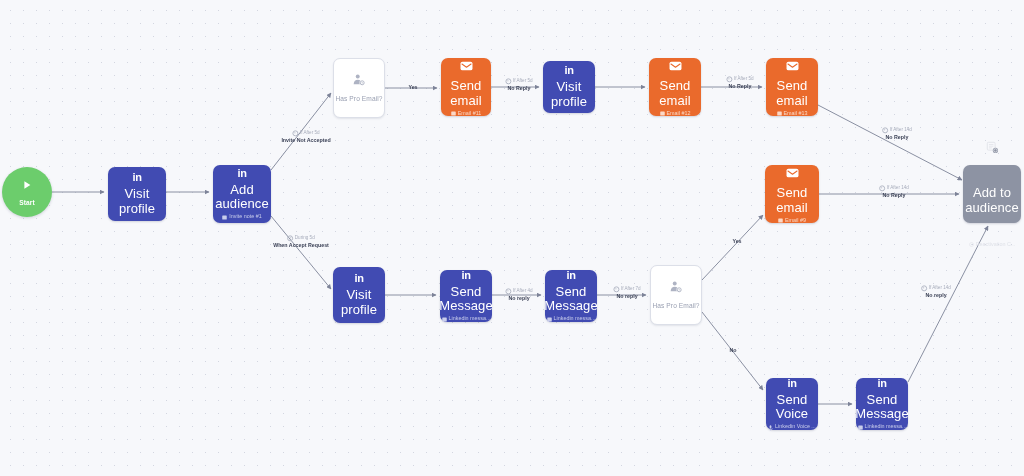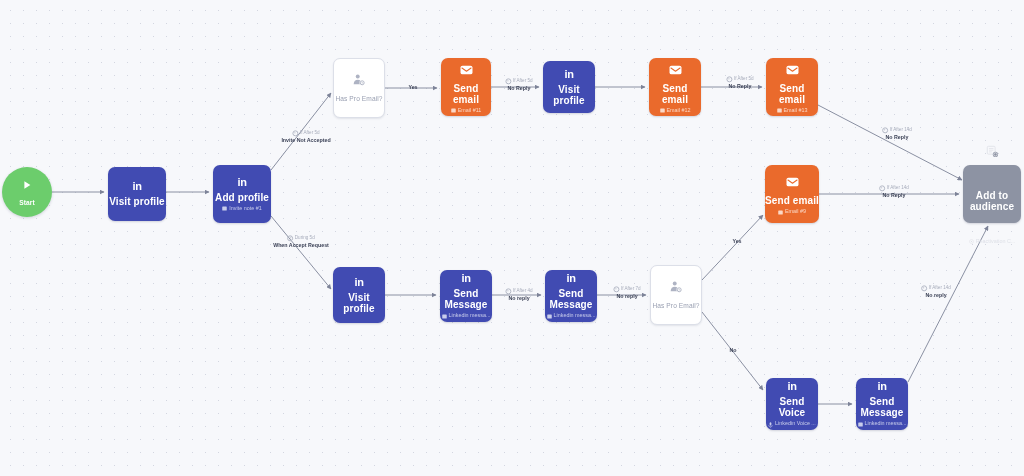--- a/index.html
+++ b/index.html
@@ -44,22 +44,22 @@
     border-radius: 7px;
     cursor: pointer;
   }
   .node .n-icon {
     display: flex;
     align-items: center;
     justify-content: center;
     margin-bottom: 4px;
   }
   .node .n-title {
-    font-size: 10px;
-    font-weight: bold;
+    font-size: 13px;
+    font-weight: normal;
     letter-spacing: 0.1px;
     line-height: 1.1;
     text-align: center;
   }
   .node .n-sub {
     font-size: 5.4px;
     line-height: 1.1;
     margin-top: 3px;
     display: flex;
     align-items: center;
@@ -222,21 +222,21 @@
       <div class="node blue" style="left: 108px; top: 167px; width: 58px; height: 54px;">
         <div class="n-icon">
           <span class="li-logo">in</span>
         </div>
         <div class="n-title">Visit profile</div>
       </div>
       <div class="node blue" style="left: 213px; top: 165px; width: 58px; height: 58px;">
         <div class="n-icon">
           <span class="li-logo">in</span>
         </div>
-        <div class="n-title">Add profile</div>
+        <div class="n-title">Add audience</div>
         <div class="n-sub">
           <span class="s-ico"><svg width="5" height="5" viewBox="0 0 10 10">
               <rect x="0.5" y="1" width="9" height="8" rx="1.2" fill="currentColor"></rect>
             </svg></span>
           <span>Invite note #1</span>
         </div>
       </div>
       <div class="node condition" style="left: 333px; top: 58px; width: 52px; height: 60px;">
         <div class="n-icon">
           <span><svg width="14" height="14" viewBox="0 0 22 22">

